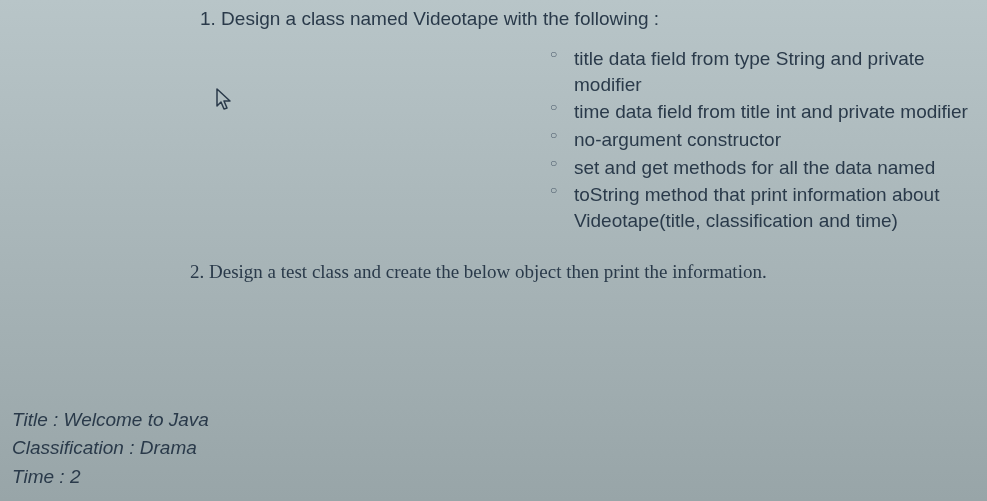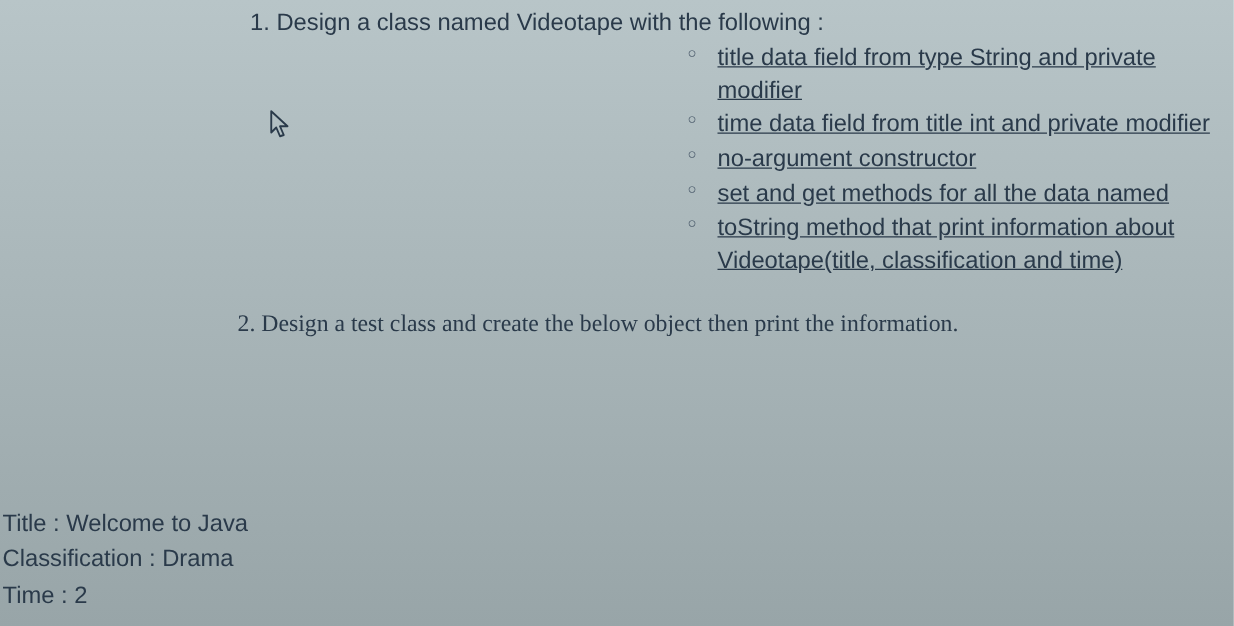--- a/index.html
+++ b/index.html
@@ -12,52 +12,52 @@
       height: 501px;
       font-size: 19px;
       position: relative;
       overflow: hidden;
     }
     .content {
       padding-top: 8px;
     }
     .item-1 {
       margin-left: 200px;
-      margin-bottom: 4px;
+      margin-bottom: 16px;
     }
     .sub-list {
       list-style: none;
       margin: 0;
       padding: 0;
       margin-left: 550px;
     }
     .sub-list li {
       position: relative;
       padding-left: 24px;
       line-height: 1.35;
       margin-bottom: 2px;
-      text-decoration: underline;
     }
     .sub-list li::before {
       content: "○";
       position: absolute;
       left: 0;
       top: 0;
       font-size: 12px;
       color: #4a5a6a;
     }
     .item-2 {
       margin-left: 190px;
       margin-top: 28px;
       font-family: Liberation Serif, serif;
     }
     .object-info {
       position: absolute;
       bottom: 10px;
-      left: 2px;
+      left: 12px;
+      font-style: italic;
     }
     .object-info div {
       line-height: 1.5;
     }
     .cursor {
       position: absolute;
       left: 216px;
       top: 88px;
       width: 18px;
       height: 24px;

